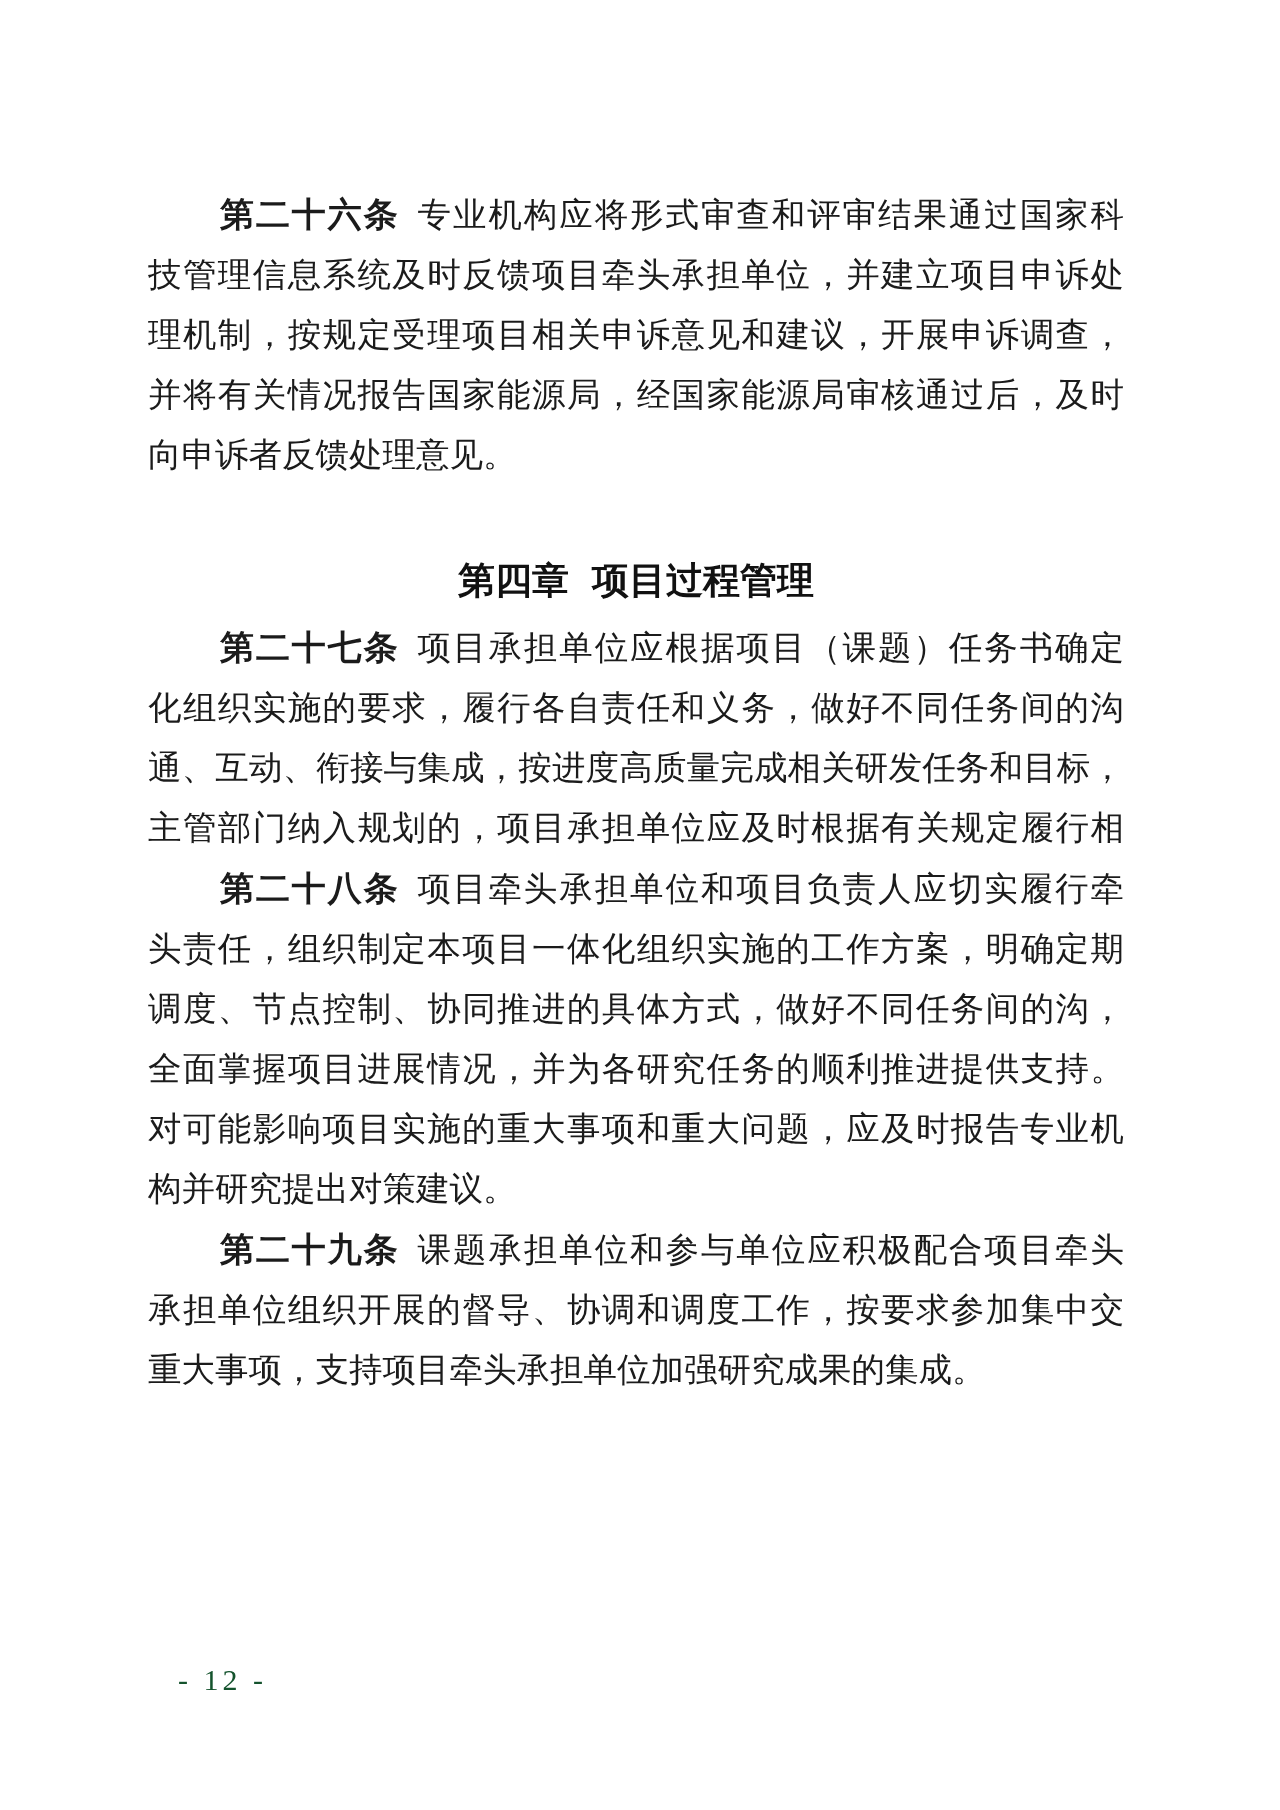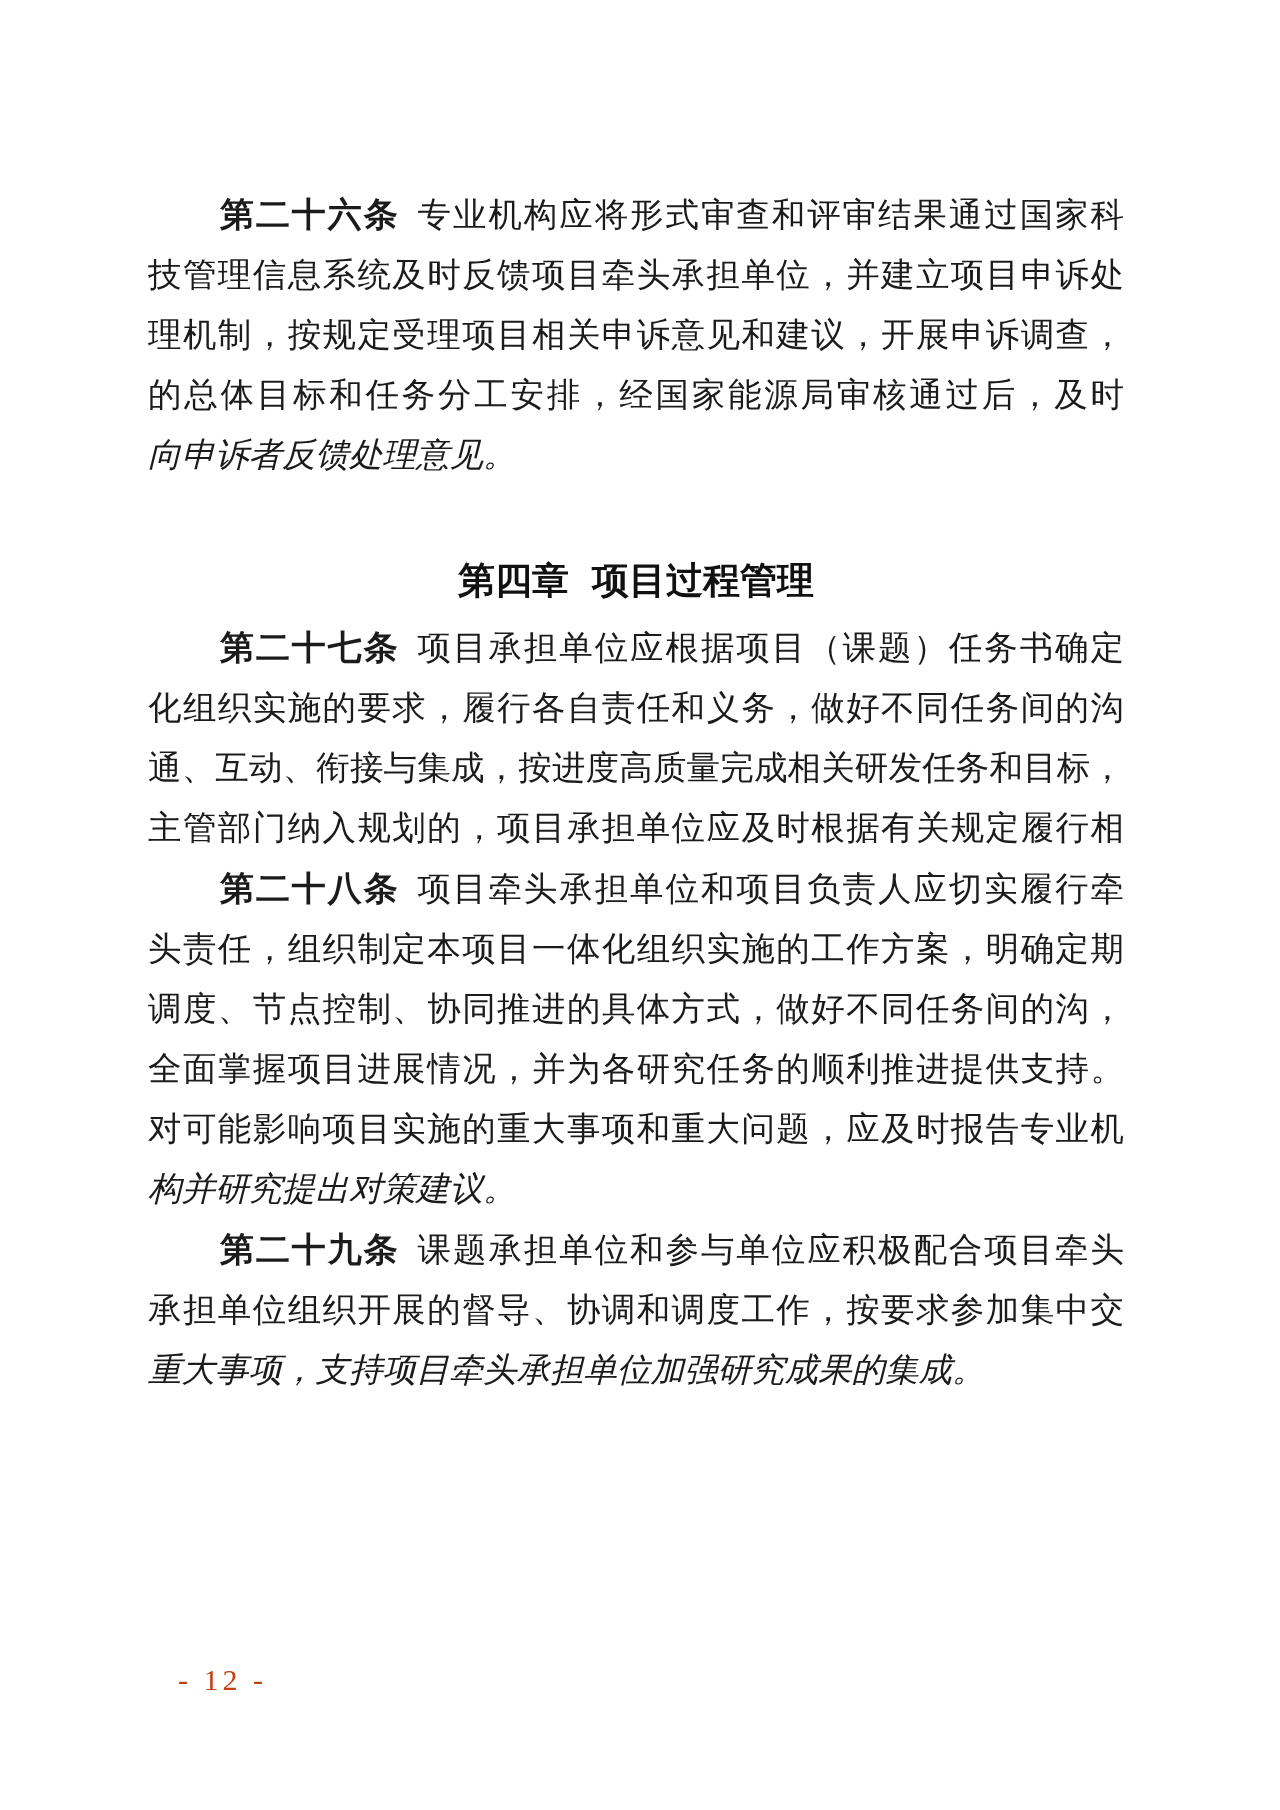--- a/index.html
+++ b/index.html
@@ -29,21 +29,20 @@
     line-height: 60px;
     letter-spacing: 0;
     text-align: justify;
     text-align-last: justify;
     overflow: visible;
   }
 
   .line.end {
     text-align: center;
     text-align-last: left;
-    font-style: italic;
   }
 
   .line.first { text-indent: 72px; }
 
   .term {
     font-family: "Liberation Sans", "DejaVu Sans", sans-serif;
     font-weight: 700;
     font-size: 34px;
     margin-right: 18px;
   }
@@ -62,34 +61,34 @@
   .ch-title { margin-left: 23px; }
 
   .pageno {
     position: absolute;
     left: 178px;
     top: 1664px;
     font-family: "Liberation Serif", "DejaVu Serif", serif;
     font-size: 30px;
     line-height: 32px;
     letter-spacing: 4px;
-    color: #c2410c;
+    color: #14532d;
   }
 </style>
 </head>
 <body>
 
 <div class="page">
   <main class="content">
 
     <section class="para">
       <span class="line first"><span class="term">第二十六条</span><span>专业机构应将形式审查和评审结果通过国家科</span></span>
       <span class="line">技管理信息系统及时反馈项目牵头承担单位，并建立项目申诉处</span>
       <span class="line">理机制，按规定受理项目相关申诉意见和建议，开展申诉调查，</span>
-      <span class="line">的总体目标和任务分工安排，经国家能源局审核通过后，及时</span>
+      <span class="line">并将有关情况报告国家能源局，经国家能源局审核通过后，及时</span>
       <span class="line end">向申诉者反馈处理意见。</span>
     </section>
 
     <h1 class="chapter"><span class="ch-num">第四章</span><span class="ch-title">项目过程管理</span></h1>
 
     <section class="para">
       <span class="line first"><span class="term">第二十七条</span><span>项目承担单位应根据项目（课题）任务书确定</span></span>
       <span class="line">化组织实施的要求，履行各自责任和义务，做好不同任务间的沟</span>
       <span class="line">通、互动、衔接与集成，按进度高质量完成相关研发任务和目标，</span>
       <span class="line">主管部门纳入规划的，项目承担单位应及时根据有关规定履行相</span>

